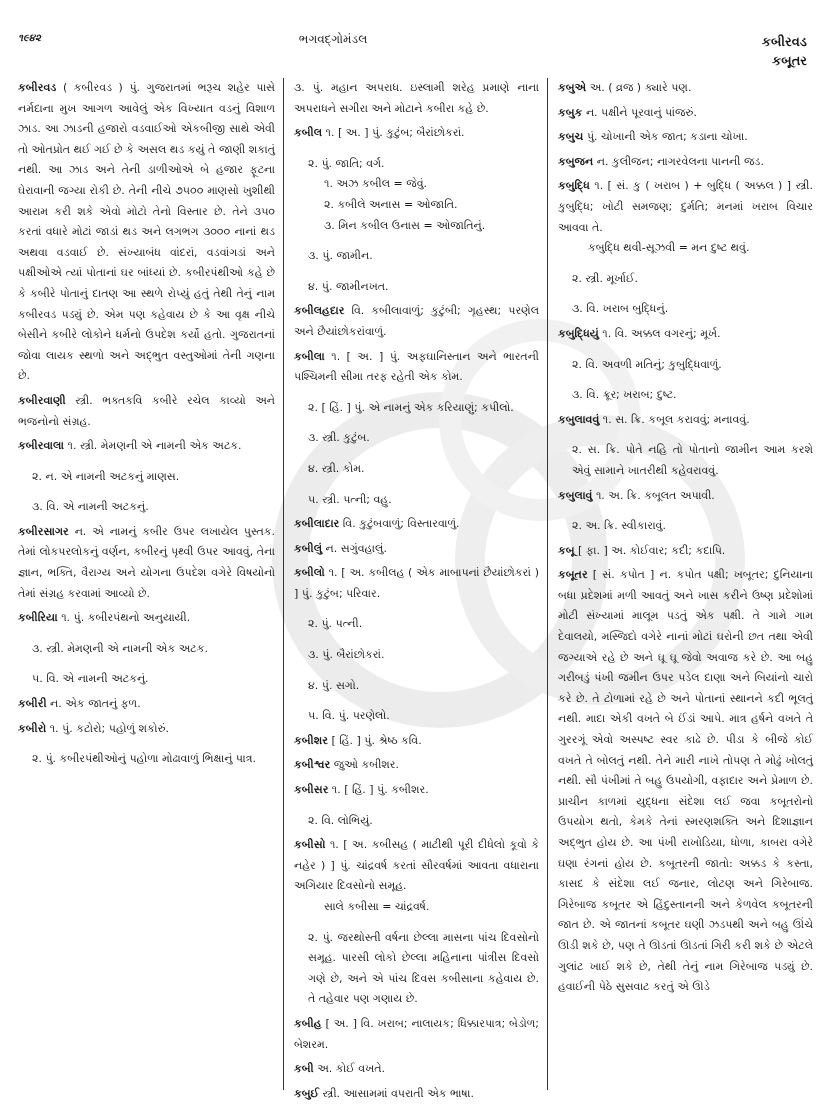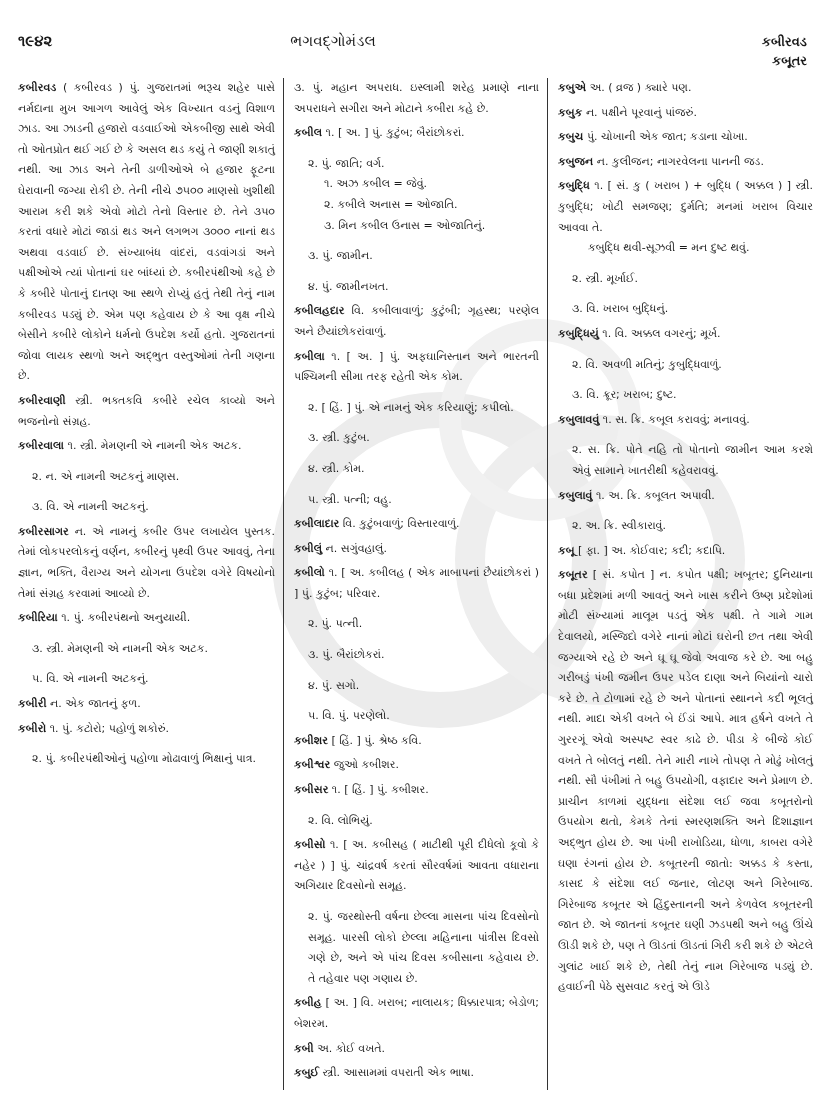--- a/index.html
+++ b/index.html
@@ -7,22 +7,22 @@
     width:825px; height:1114px; background:#ffffff; color:#1a1a1a;
     font-family:"DejaVu Sans", sans-serif; position:relative; overflow:hidden;
   }
   .watermark {
     position:absolute; left:240px; top:300px; width:520px; height:520px;
     pointer-events:none; z-index:0;
   }
   .header {
     position:absolute; top:28px; left:0; width:825px; height:50px; z-index:1;
   }
-  .page-num { position:absolute; left:18px; top:4px; font-size:15px; font-weight:bold; }
-  .running-title { position:absolute; left:0; width:666px; text-align:center; top:4px; font-size:15px; }
+  .page-num { position:absolute; left:18px; top:4px; font-size:10px; font-weight:bold;font-style:italic; }
+  .running-title { position:absolute; left:0; width:666px; text-align:center; top:4px; font-size:12px; }
   .guide { position:absolute; right:18px; top:4px; text-align:right; font-size:13px; font-weight:bold; line-height:19px; }
   .columns {
     position:absolute; top:78px; left:18px; width:795px; height:1020px; z-index:1;
     display:flex;
   }
   .col { width:265px; box-sizing:border-box; padding:0 6px; font-size:11px; line-height:20.6px; }
   .col.left { padding-left:0; padding-right:8px; }
   .col.mid { border-left:1.3px solid #333; border-right:1.3px solid #333; padding-left:10px; padding-right:8px; height:1012px; }
   .col.right { padding-left:10px; padding-right:0; }
   .entry { margin-bottom:4px; text-align:justify; }
@@ -119,20 +119,21 @@
       </div>
       <div class="entry">
         <p><span class="hw">કબીશ્વર</span> <span>જુઓ કબીશર.</span></p>
       </div>
       <div class="entry">
         <p><span class="hw">કબીસર</span> <span>૧. [ હિં. ] પું. કબીશર.</span></p>
         <p class="sub">૨. વિ. લોભિયું.</p>
       </div>
       <div class="entry">
         <p><span class="hw">કબીસો</span> <span>૧. [ અ. કબીસહ ( માટીથી પૂરી દીધેલો કૂવો કે નહેર ) ] પું. ચાંદ્રવર્ષ કરતાં સૌરવર્ષમાં આવતા વધારાના અગિયાર દિવસોનો સમૂહ.</span></p>
+        <p class="sub2">સાલે કબીસા = ચાંદ્રવર્ષ.</p>
         <p class="sub">૨. પું. જરથોસ્તી વર્ષના છેલ્લા માસના પાંચ દિવસોનો સમૂહ. પારસી લોકો છેલ્લા મહિનાના પાંત્રીસ દિવસો ગણે છે, અને એ પાંચ દિવસ કબીસાના કહેવાય છે. તે તહેવાર પણ ગણાય છે.</p>
       </div>
       <div class="entry">
         <p><span class="hw">કબીહ</span> <span>[ અ. ] વિ. ખરાબ; નાલાયક; ધિક્કારપાત્ર; બેડોળ; બેશરમ.</span></p>
       </div>
       <div class="entry">
         <p><span class="hw">કબી</span> <span>અ. કોઈ વખતે.</span></p>
       </div>
       <div class="entry">
         <p><span class="hw">કબુઈ</span> <span>સ્ત્રી. આસામમાં વપરાતી એક ભાષા.</span></p>

